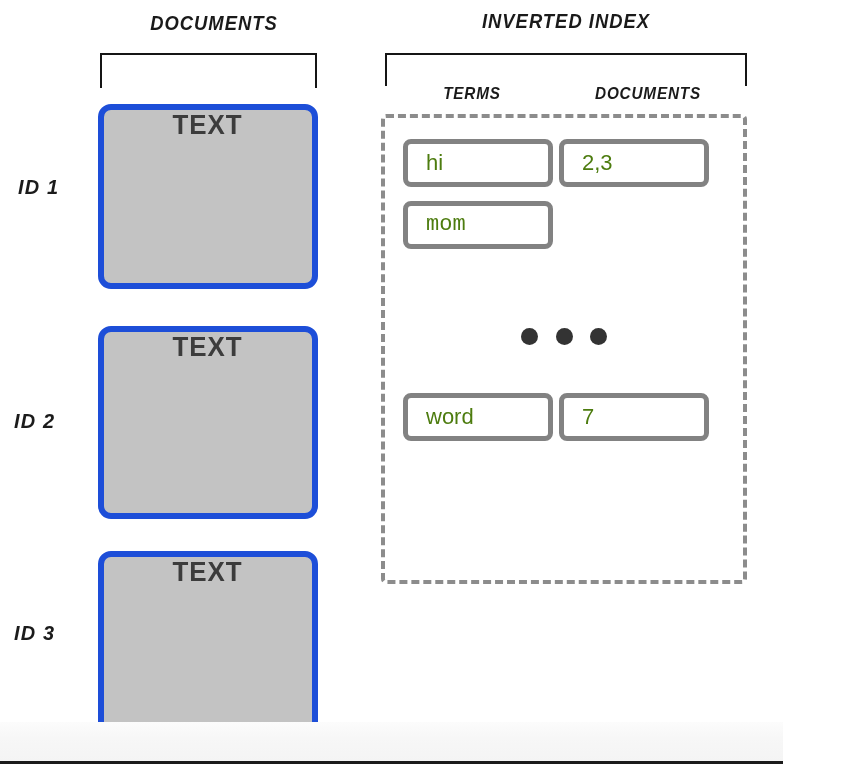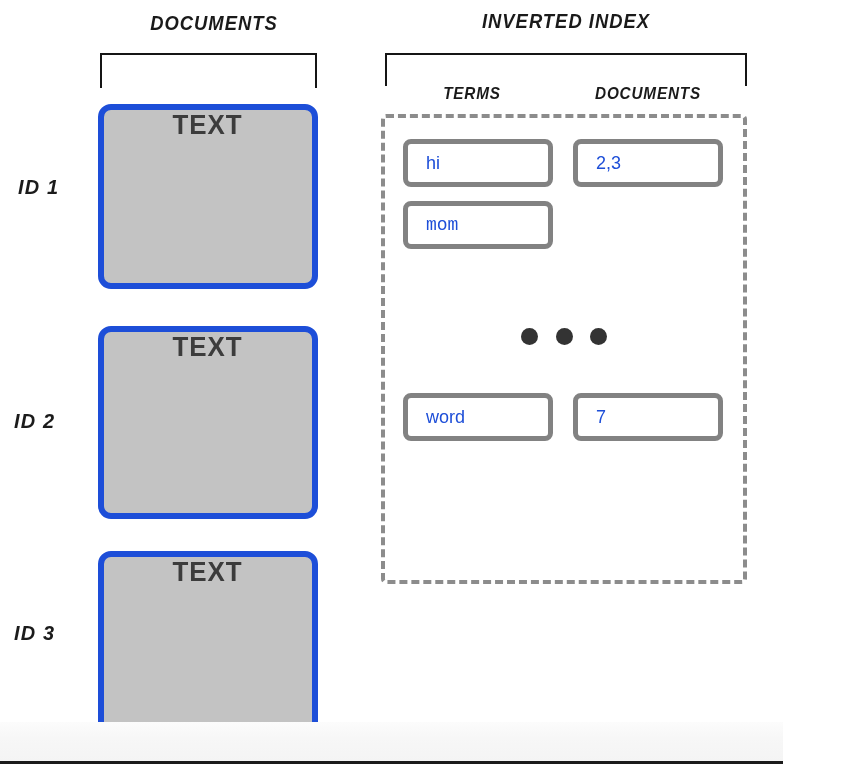--- a/index.html
+++ b/index.html
@@ -154,27 +154,27 @@
     position: absolute;
     background: #ffffff;
     border: 5px solid #828282;
     border-radius: 8px;
     box-sizing: border-box;
     display: flex;
     align-items: center;
     padding-left: 18px;
   }
   .cell-text {
-    font-size: 18px;
-    color: #1d4ed8;
+    font-size: 22px;
+    color: #4d7c0f;
     letter-spacing: 0px;
     line-height: 1;
   }
   .cell-term { left: 403px; width: 150px; }
-  .cell-docs { left: 573px; width: 150px; }
+  .cell-docs { left: 559px; width: 150px; }
 
   .row-1 { top: 139px; height: 48px; }
   .row-2 { top: 201px; height: 48px; font-family: Liberation Mono, monospace; }
   .row-3 { top: 393px; height: 48px; border-radius: 8px; }
 
   
   #ellipsis {
     position: absolute;
     left: 521px;
     top: 327px;

